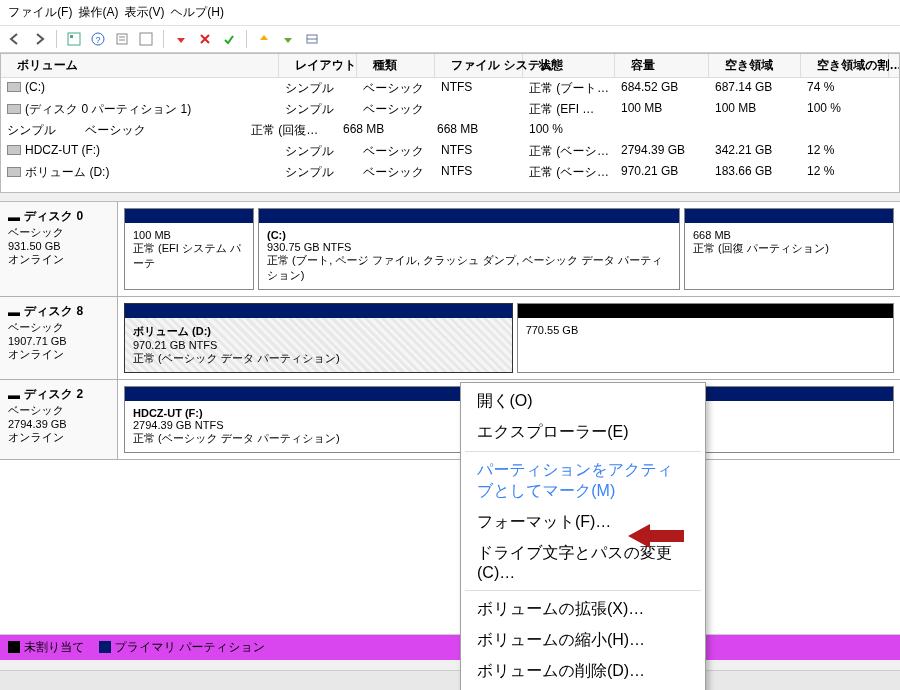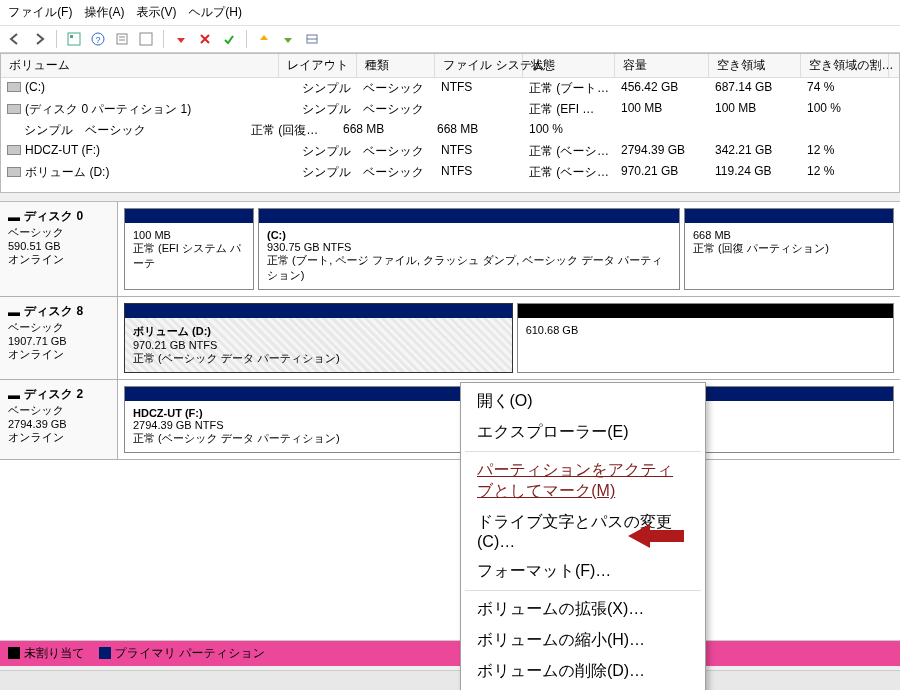--- a/index.html
+++ b/index.html
@@ -10,21 +10,21 @@
   background: #f0f0f0;
   width: 900px;
   height: 690px;
   overflow: hidden;
   position: relative;
 }
 .menubar {
   background: #fff;
   padding: 2px 6px;
   display: flex;
-  gap: 8px;
+  gap: 2px;
   border-bottom: 1px solid #e0e0e0;
 }
 .menubar span { padding: 2px 2px; }
 .toolbar {
   background: #fff;
   padding: 4px 6px;
   display: flex;
   gap: 6px;
   align-items: center;
   border-bottom: 1px solid #d0d0d0;
@@ -41,33 +41,33 @@
   height: 140px;
   overflow: auto;
 }
 .list-header {
   display:flex;
   background:#f7f7f7;
   border-bottom:1px solid #ddd;
   position:sticky; top:0;
 }
 .list-header div {
-  padding:3px 8px;
+  padding:3px 16px;
   border-right:1px solid #ddd;
-  font-weight:normal;
+  font-weight:bold;
   white-space:nowrap;
 }
 .list-row { display:flex; }
 .list-row > div {
   padding:2px 6px;
   white-space:nowrap;
   overflow:hidden;
 }
 .col-vol{width:278px;}
-.col-layout{width:78px;text-align:right;}
+.col-layout{width:78px;}
 .col-type{width:78px;}
 .col-fs{width:88px;}
 .col-status{width:92px;}
 .col-cap{width:94px;}
 .col-free{width:92px;}
 .col-pct{width:88px;}
 .drive-icon{
   display:inline-block; width:14px; height:10px;
   background:#c8c8c8; border:1px solid #888;
   margin-right:4px; vertical-align:-1px;
@@ -98,22 +98,22 @@
 .partition .stripe { height:14px; background:#001a6b; }
 .partition .pbody { padding:6px 8px; font-size:11px; flex:1;}
 .partition .ptitle{font-weight:bold;}
 .partition.selected {
   background: repeating-linear-gradient(45deg,#f5f5f5,#f5f5f5 3px,#e8e8e8 3px,#e8e8e8 6px);
   border:1px solid #333;
 }
 .partition.unalloc .stripe{ background:#000; }
 
 .legend {
-  position:absolute; bottom:24px; left:0;
-  background:#ec4899; width:100%;
+  position:absolute; bottom:30px; left:0;
+  background:#d946ef; width:100%;
   padding:4px 8px; border-top:1px solid #ccc;
   display:flex; gap:14px; 
 }
 .legend .sw{width:12px;height:12px;display:inline-block;margin-right:4px;vertical-align:-2px;}
 .legend .sw.black{background:#000;}
 .legend .sw.blue{background:#001a6b;}
 
 .context-menu{
   position:absolute;
   left:460px; top:382px;
@@ -121,21 +121,21 @@
   background:#fff;
   border:1px solid #a0a0a0;
   box-shadow:3px 3px 6px rgba(0,0,0,.25);
   padding:3px 0;
   z-index:10;
 }
 .context-menu .mi{
   padding:5px 16px;
   font-size:16px;
 }
-.context-menu .mi.disabled{ color:#7f1d1d;text-decoration:underline; }
+.context-menu .mi.disabled{ color:#3b82f6; }
 .context-menu hr{ border:none;border-top:1px solid #ddd;margin:3px 4px;}
 
 .arrow {
   position:absolute;
   left:628px; top:520px;
   z-index:11;
 }
 .statusbar{
   position:absolute; bottom:0; left:0; right:0;
   height:20px; background:#e8e8e8; border-top:1px solid #ccc;
@@ -233,21 +233,21 @@
     <div class="col-free">空き領域</div>
     <div class="col-pct">空き領域の割…</div>
   </div>
   <div id="list-rows">
       <div class="list-row">
         <div class="col-vol"><span class="drive-icon"></span>(C:)</div>
         <div class="col-layout">シンプル</div>
         <div class="col-type">ベーシック</div>
         <div class="col-fs">NTFS</div>
         <div class="col-status">正常 (ブート…</div>
-        <div class="col-cap">456.42 GB</div>
+        <div class="col-cap">684.52 GB</div>
         <div class="col-free">687.14 GB</div>
         <div class="col-pct">74 %</div>
       </div>
       <div class="list-row">
         <div class="col-vol"><span class="drive-icon"></span>(ディスク 0 パーティション 1)</div>
         <div class="col-layout">シンプル</div>
         <div class="col-type">ベーシック</div>
         <div class="col-fs"></div>
         <div class="col-status">正常 (EFI …</div>
         <div class="col-cap">100 MB</div>
@@ -273,36 +273,36 @@
         <div class="col-free">342.21 GB</div>
         <div class="col-pct">12 %</div>
       </div>
       <div class="list-row">
         <div class="col-vol"><span class="drive-icon"></span>ボリューム (D:)</div>
         <div class="col-layout">シンプル</div>
         <div class="col-type">ベーシック</div>
         <div class="col-fs">NTFS</div>
         <div class="col-status">正常 (ベーシ…</div>
         <div class="col-cap">970.21 GB</div>
-        <div class="col-free">119.24 GB</div>
+        <div class="col-free">183.66 GB</div>
         <div class="col-pct">12 %</div>
       </div>
     </div>
 </div>
 
 <div class="graphical-pane">
 
   <div class="disk-row">
     <div class="disk-label">
       <div class="dtitle">
           <span>▬</span>
           <span>ディスク 0</span>
         </div>
       <div class="dline">ベーシック</div>
-      <div class="dline">590.51 GB</div>
+      <div class="dline">931.50 GB</div>
       <div class="dline">オンライン</div>
     </div>
     <div class="disk-body">
       <div class="partition" style="width:130px">
         <div class="stripe"></div>
         <div class="pbody">
           <div class="ptitle"></div>
           <div>100 MB</div>
           <div>正常 (EFI システム パーテ</div>
         </div>
@@ -342,21 +342,21 @@
         <div class="pbody">
           <div class="ptitle">ボリューム  (D:)</div>
           <div>970.21 GB NTFS</div>
           <div>正常 (ベーシック データ パーティション)</div>
         </div>
       </div>
       <div class="partition unalloc" style="flex:1">
         <div class="stripe"></div>
         <div class="pbody">
           <div class="ptitle"></div>
-          <div>610.68 GB</div>
+          <div>770.55 GB</div>
         </div>
       </div>
     </div>
   </div>
 
   <div class="disk-row">
     <div class="disk-label">
       <div class="dtitle">
           <span>▬</span>
           <span>ディスク 2</span>
@@ -382,22 +382,22 @@
 <div class="legend">
   <span><span class="sw black"></span><span>未割り当て</span></span>
   <span><span class="sw blue"></span><span>プライマリ パーティション</span></span>
 </div>
 
 <div class="context-menu">
   <div class="mi">開く(O)</div>
   <div class="mi">エクスプローラー(E)</div>
   <hr>
   <div class="mi disabled">パーティションをアクティブとしてマーク(M)</div>
+  <div class="mi">フォーマット(F)…</div>
   <div class="mi">ドライブ文字とパスの変更(C)…</div>
-  <div class="mi">フォーマット(F)…</div>
   <hr>
   <div class="mi">ボリュームの拡張(X)…</div>
   <div class="mi">ボリュームの縮小(H)…</div>
   <div class="mi">ボリュームの削除(D)…</div>
   <hr>
   <div class="mi">プロパティ(P)</div>
   <hr>
   <div class="mi">ヘルプ(H)</div>
 </div>
 

